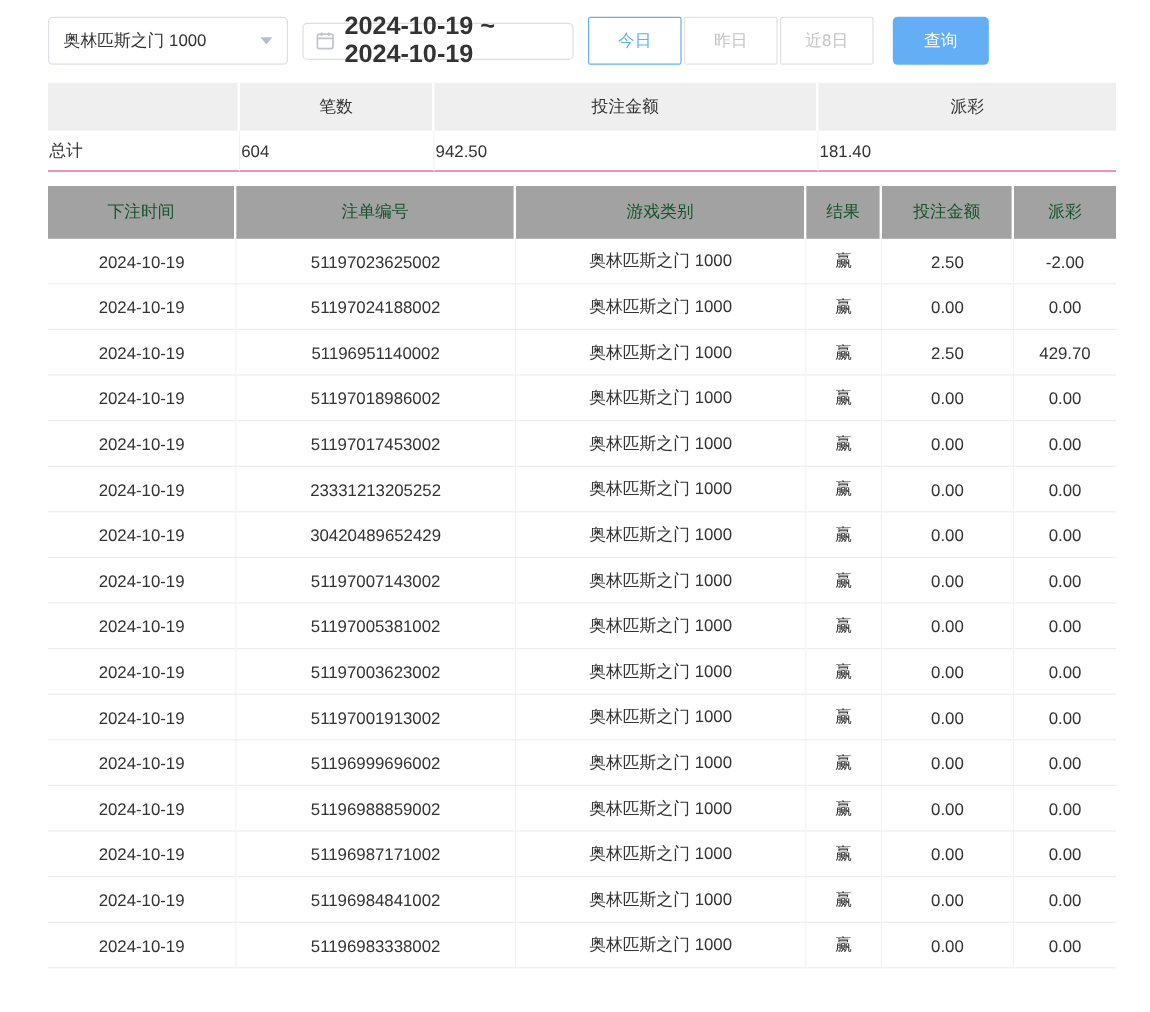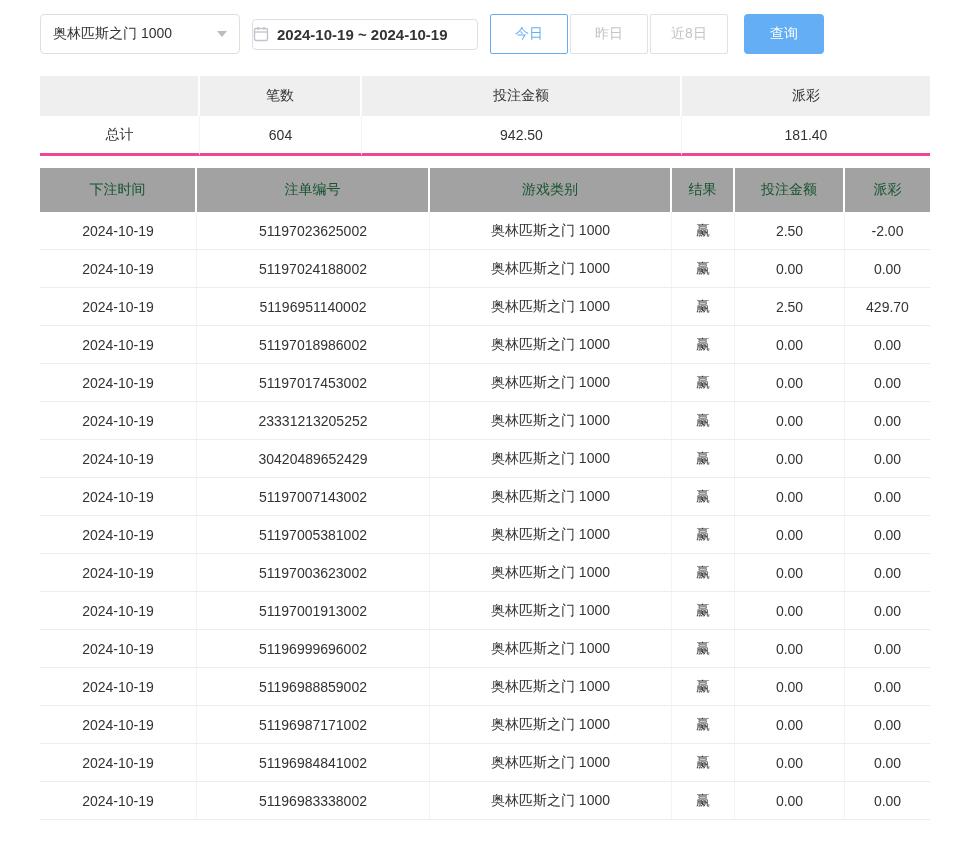--- a/index.html
+++ b/index.html
@@ -19,33 +19,33 @@
   .top-bar{display:flex;justify-content:space-between;align-items:center;padding-top:18px;height:30px;}
   .title{font-size:15px;font-weight:bold;color:#2b2b2b;}
   .chevron-up{width:10px;height:10px;border-top:2px solid #444;border-left:2px solid #444;
     transform:rotate(45deg);margin-right:8px;margin-top:6px;cursor:pointer;}
   .filter-row{display:flex;align-items:center;margin-top:14px;height:40px;}
   .select-box{width:200px;height:40px;border:1px solid #dcdfe6;border-radius:4px;background:#fff;
     display:flex;align-items:center;justify-content:space-between;padding:0 12px;font-size:14px;cursor:pointer;}
   .caret-down{width:0;height:0;border-left:5px solid transparent;border-right:5px solid transparent;
     border-top:6px solid #b9bdc5;}
   .date-box{width:226px;height:31px;border:1px solid #dcdfe6;border-radius:4px;background:#fff;
-    display:flex;align-items:center;gap:8px;padding:0 0;margin-left:12px;font-size:15px;font-weight:600;cursor:pointer;}
+    display:flex;align-items:center;gap:8px;padding:0 10px;margin-left:12px;font-size:21px;font-weight:600;cursor:pointer;}
   .cal-icon{flex:0 0 auto;display:block;}
   .quick-btn{width:78px;height:40px;background:#fff;border:1px solid #e2e2e2;border-radius:2px;
     color:var(--inactive-text);font-size:14px;margin-left:2px;cursor:pointer;font-family:inherit;}
   .quick-btn:first-of-type{margin-left:12px;}
   .quick-btn.active{border-color:var(--accent);color:var(--accent);}
   .search-btn{width:80px;height:40px;background:var(--accent);color:#fff;border:none;border-radius:4px;
     font-size:14px;margin-left:16px;cursor:pointer;font-family:inherit;}
   table{border-spacing:0;table-layout:fixed;width:890px;font-size:14px;}
-  .summary-table{margin-top:22px;}
+  .summary-table{margin-top:15px;}
   .summary-table th{background:var(--summary-header-bg);height:40px;font-weight:400;text-align:center;}
   .summary-table th:not(:last-child){border-right:2px solid #fff;}
-  .summary-table td{height:40px;text-align:center;border-bottom:3px solid #ec4899;}
+  .summary-table td{height:34px;border-bottom:1px solid #ec4899;}
   .summary-table td:not(:last-child){border-right:1px solid #f3f3f3;}
   .bet-table{margin-top:12px;}
   .bet-table th{background:var(--table-header-bg);color:#14532d;height:44px;font-weight:400;text-align:center;font-size:14px;}
   .bet-table th:not(:last-child){border-right:2px solid #fff;}
   .bet-table td{height:38px;text-align:center;border-bottom:1px solid #ededed;color:#333;}
   .bet-table td:not(:last-child){border-right:1px solid #f3f3f3;}
   .neg{color:var(--negative);}
 </style>
 </head>
 <body>

